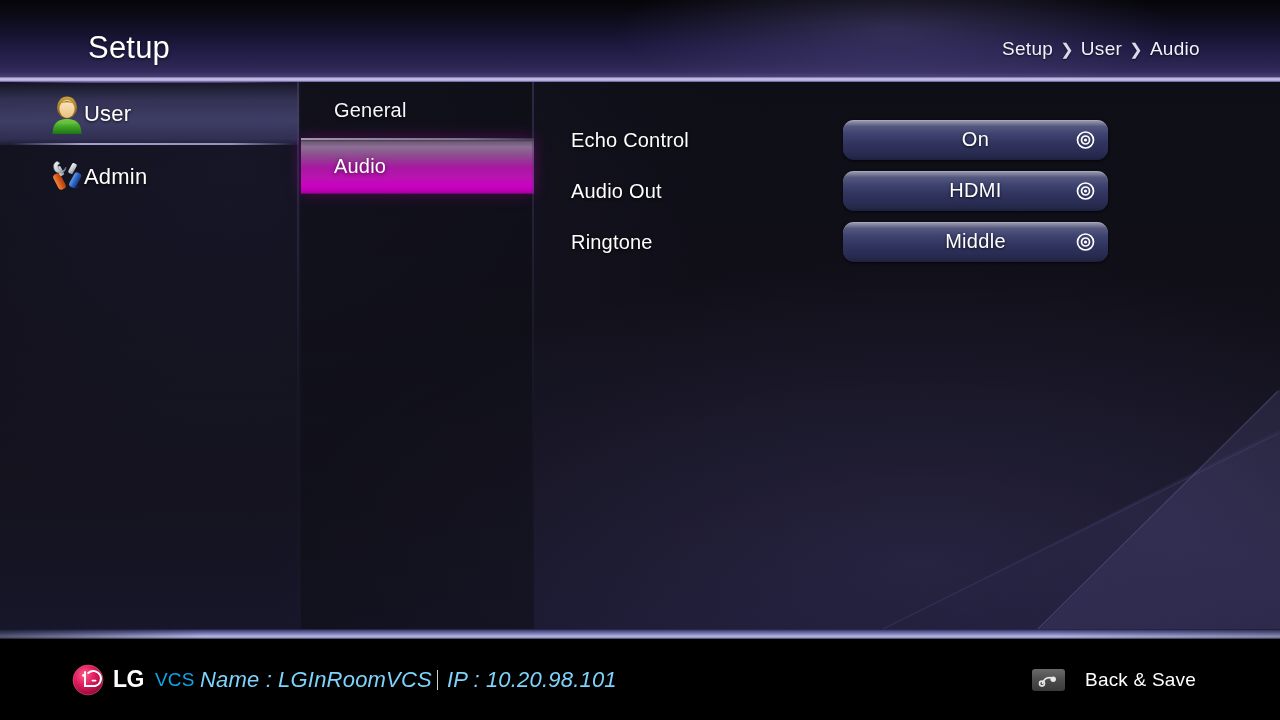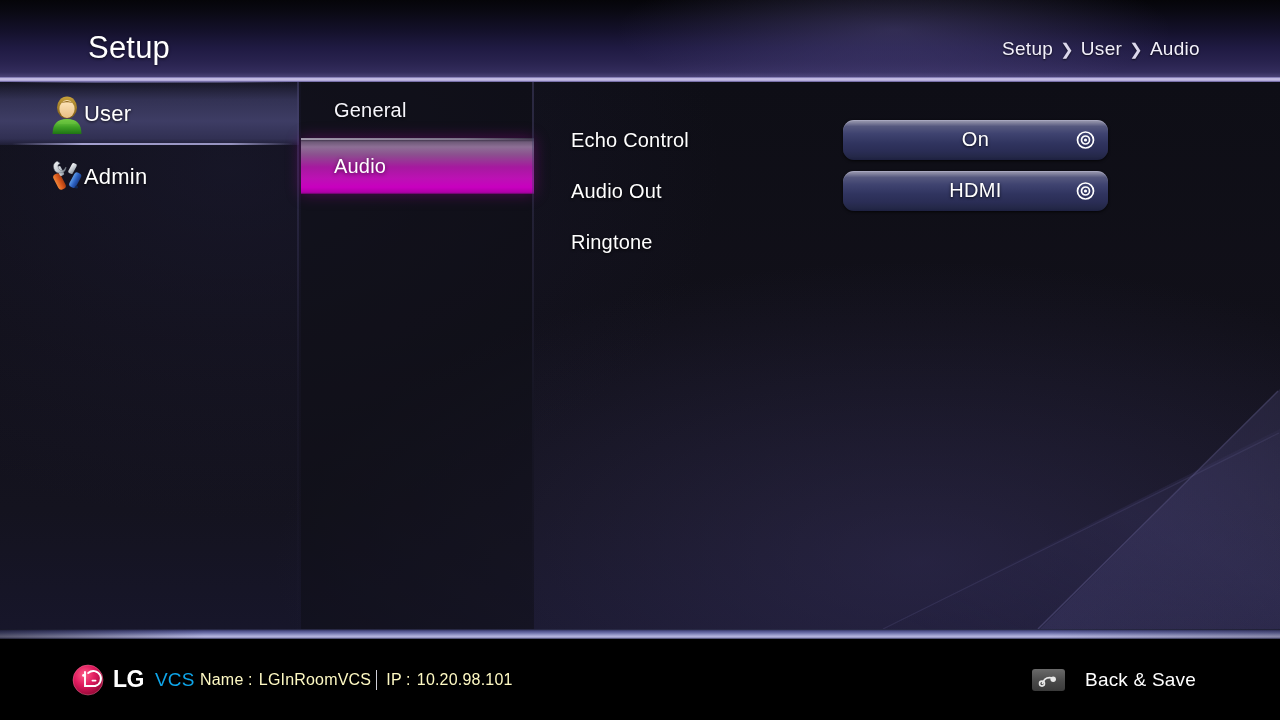--- a/index.html
+++ b/index.html
@@ -151,22 +151,22 @@
   }
   #brand { position:absolute; left:72px; top:50%; transform:translateY(-50%); display:flex; align-items:center; }
   #lg-mark { width:32px; height:32px; }
   #lg-word {
     margin-left:9px; font-size:23px; font-weight:bold; color:#ffffff;
     letter-spacing:-.5px; font-family:"Liberation Sans", sans-serif;
   }
   #vcs-word { margin-left:11px; font-size:19px; color:#0ea5e9; letter-spacing:.2px; }
   #device-info {
     position:absolute; left:200px; top:50%; transform:translateY(-50%);
-    font-size:16px; color:#fef9c3; letter-spacing:.2px;
-    display:flex; align-items:center;
+    font-size:22px; color:#7dd3fc; letter-spacing:.2px;
+    display:flex; align-items:center;font-style:italic;
   }
   #device-info .pipe {
     display:inline-block; width:1px; height:20px; background:#cfcfd8;
     margin:0 9px 0 5px;
   }
   #back-save {
     position:absolute; right:84px; top:50%; transform:translateY(-50%);
     display:flex; align-items:center; gap:20px; cursor:pointer;
   }
   #back-icon {
@@ -313,20 +313,30 @@
               <circle cx="9.5" cy="9.5" r="8" fill="none" stroke="#ffffff" stroke-width="1.7"></circle>
               <circle cx="9.5" cy="9.5" r="4" fill="none" stroke="#ffffff" stroke-width="1.7"></circle>
               <circle cx="9.5" cy="9.5" r="1.6" fill="#ffffff"></circle>
             </svg>
           </span>
         </div>
       </div>
 
       <div class="setting-row">
         <div class="setting-label">Ringtone</div>
+        <div class="setting-value-btn">
+          <span class="val">Middle</span>
+          <span class="target-icon">
+            <svg viewBox="0 0 19 19" width="19" height="19">
+              <circle cx="9.5" cy="9.5" r="8" fill="none" stroke="#ffffff" stroke-width="1.7"></circle>
+              <circle cx="9.5" cy="9.5" r="4" fill="none" stroke="#ffffff" stroke-width="1.7"></circle>
+              <circle cx="9.5" cy="9.5" r="1.6" fill="#ffffff"></circle>
+            </svg>
+          </span>
+        </div>
       </div>
 
     </div>
   </div>
 
   <div id="footer-rule"></div>
 
   <div id="footer">
     <div id="brand">
       <span id="lg-mark">

